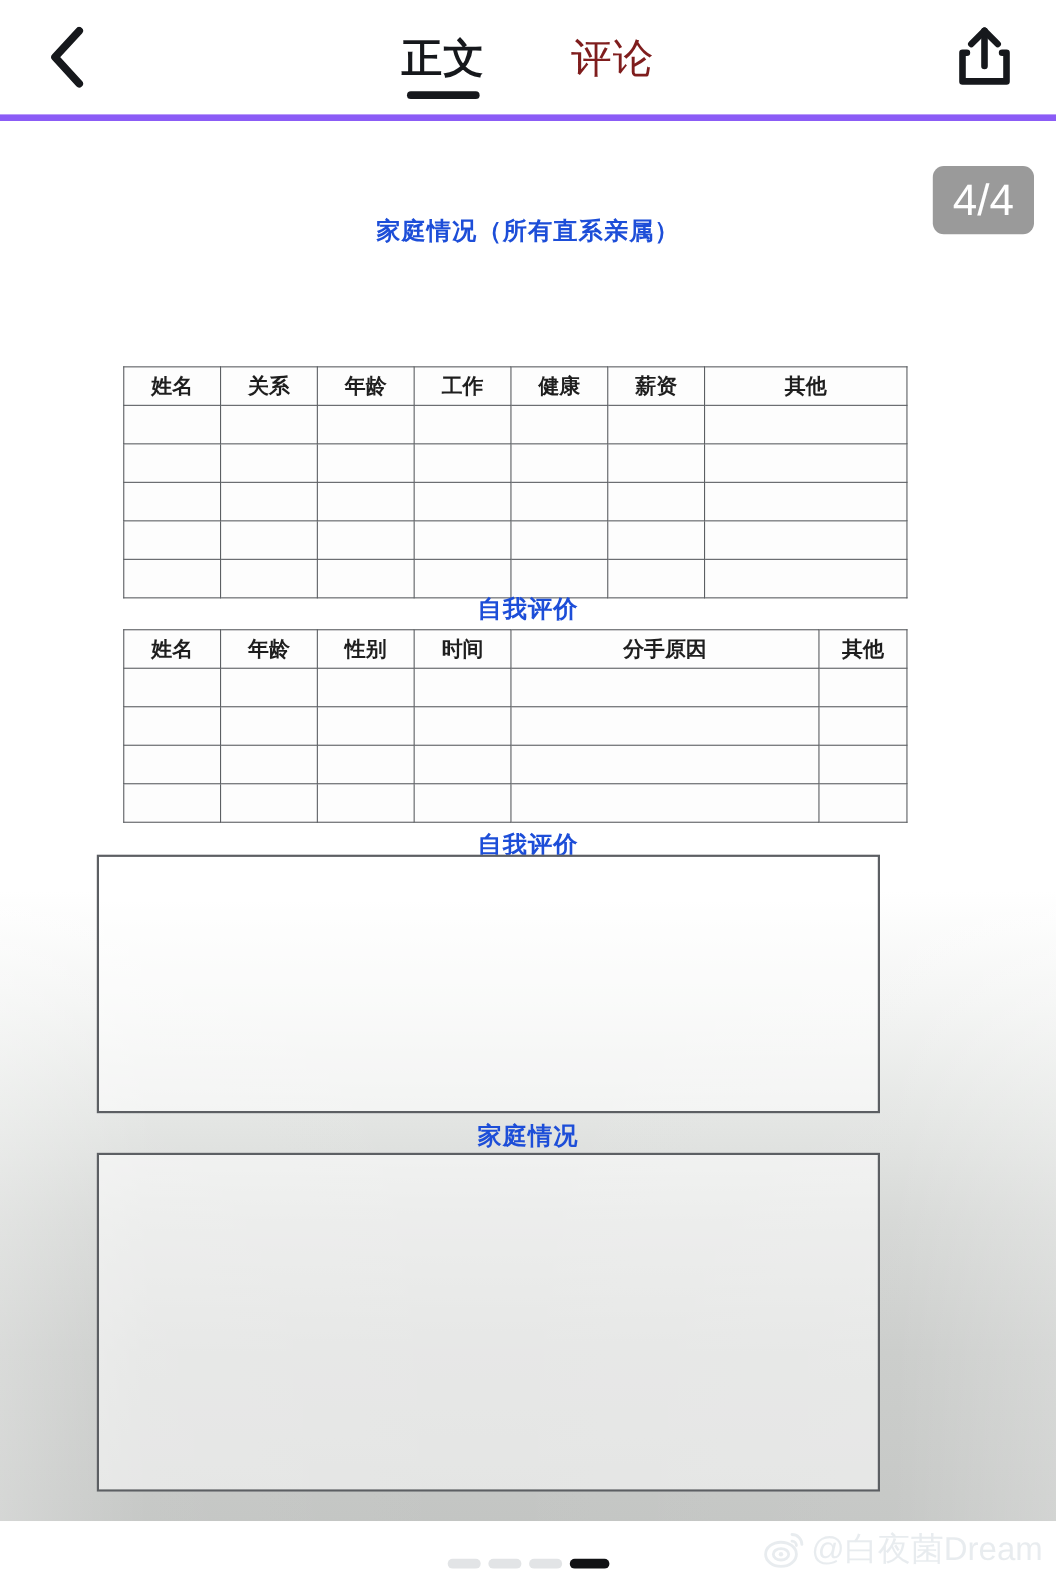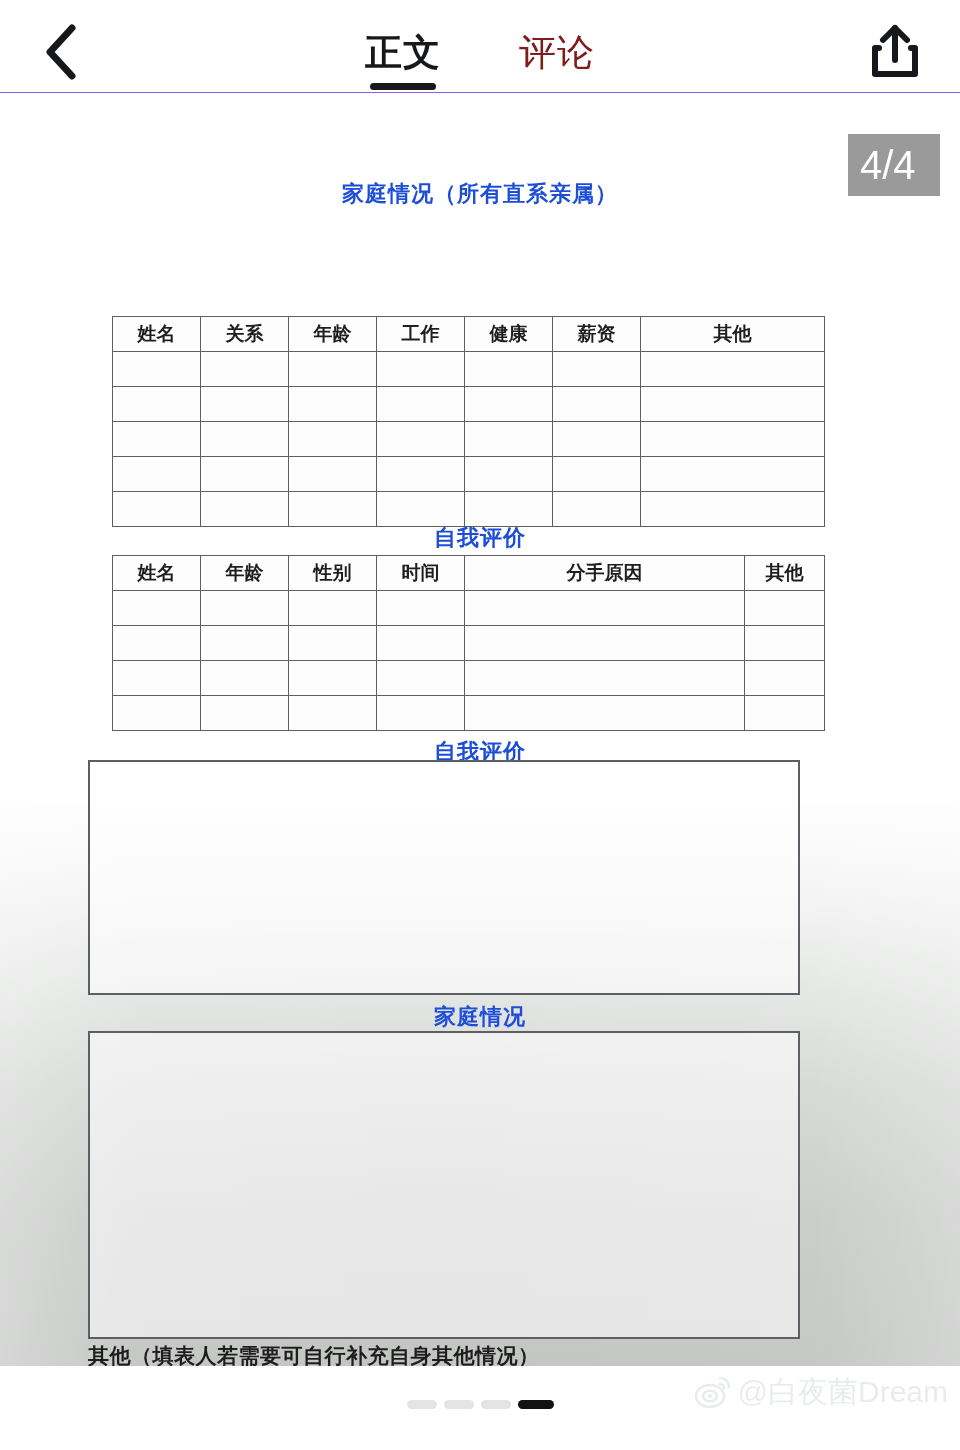--- a/index.html
+++ b/index.html
@@ -12,23 +12,23 @@
     height: 1450px;
     overflow: hidden;
     font-family: "Liberation Sans", "DejaVu Sans", sans-serif;
     -webkit-font-smoothing: antialiased;
   }
 
   
   .app-header {
     position: relative;
     width: 960px;
-    height: 93px;
+    height: 110px;
     background: #ffffff;
-    border-bottom: 1px solid #8b5cf6;
+    border-bottom: 6px solid #8b5cf6;
     box-sizing: border-box;
     padding-left: 24px;
   }
   .back-btn {
     position: absolute;
     left: 24px;
     top: 16px;
     width: 72px;
     height: 72px;
     display: flex;
@@ -133,25 +133,25 @@
 
   .page-badge {
     position: absolute;
     right: 20px;
     top: 41px;
     min-width: 92px;
     height: 62px;
     padding: 0 12px;
     box-sizing: border-box;
     background: #9a9a9a;
-    border-radius: 0;
+    border-radius: 10px;
     color: #ffffff;
     font-size: 40px;
     line-height: 62px;
-    text-align: left;
+    text-align: center;
     letter-spacing: 0px;
   }
 
   .doc-body {
     position: absolute;
     left: 0;
     top: 0;
     width: 960px;
     height: 1273px;
   }
@@ -427,21 +427,20 @@
           </tr>
         </tbody>
     </table>
 
     <div class="sec-title" style="top:646px;">自我评价</div>
     <div class="big-box" style="left:88px; top:667px; width:712px; height:235px;"></div>
 
     <div class="sec-title" style="top:911px;">家庭情况</div>
     <div class="big-box" style="left:88px; top:938px; width:712px; height:308px;"></div>
 
-    <div class="footnote" style="left:88px; top:1250px;">其他（填表人若需要可自行补充自身其他情况）</div>
   </div>
 
   <div class="page-badge">4/4</div>
 </div>
 
 <div class="bottom-bar">
   <div class="dots" id="page-dashes">
       <span class="dash"></span>
       <span class="dash"></span>
       <span class="dash"></span>

